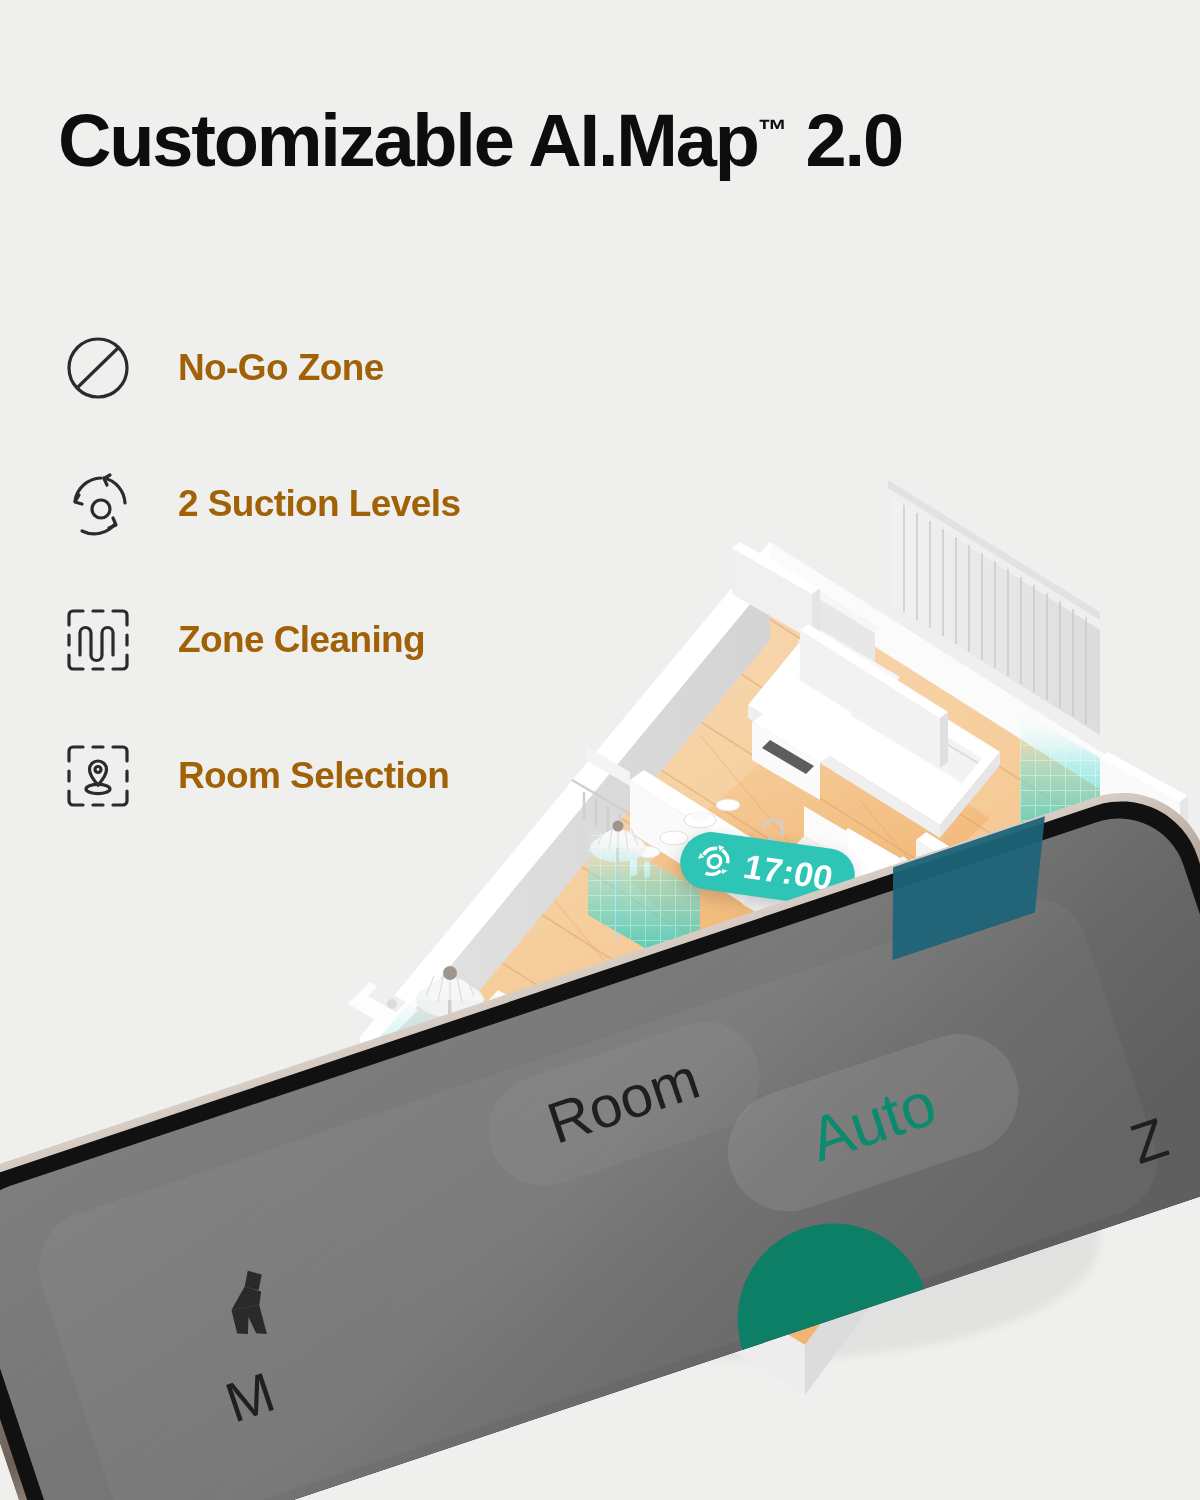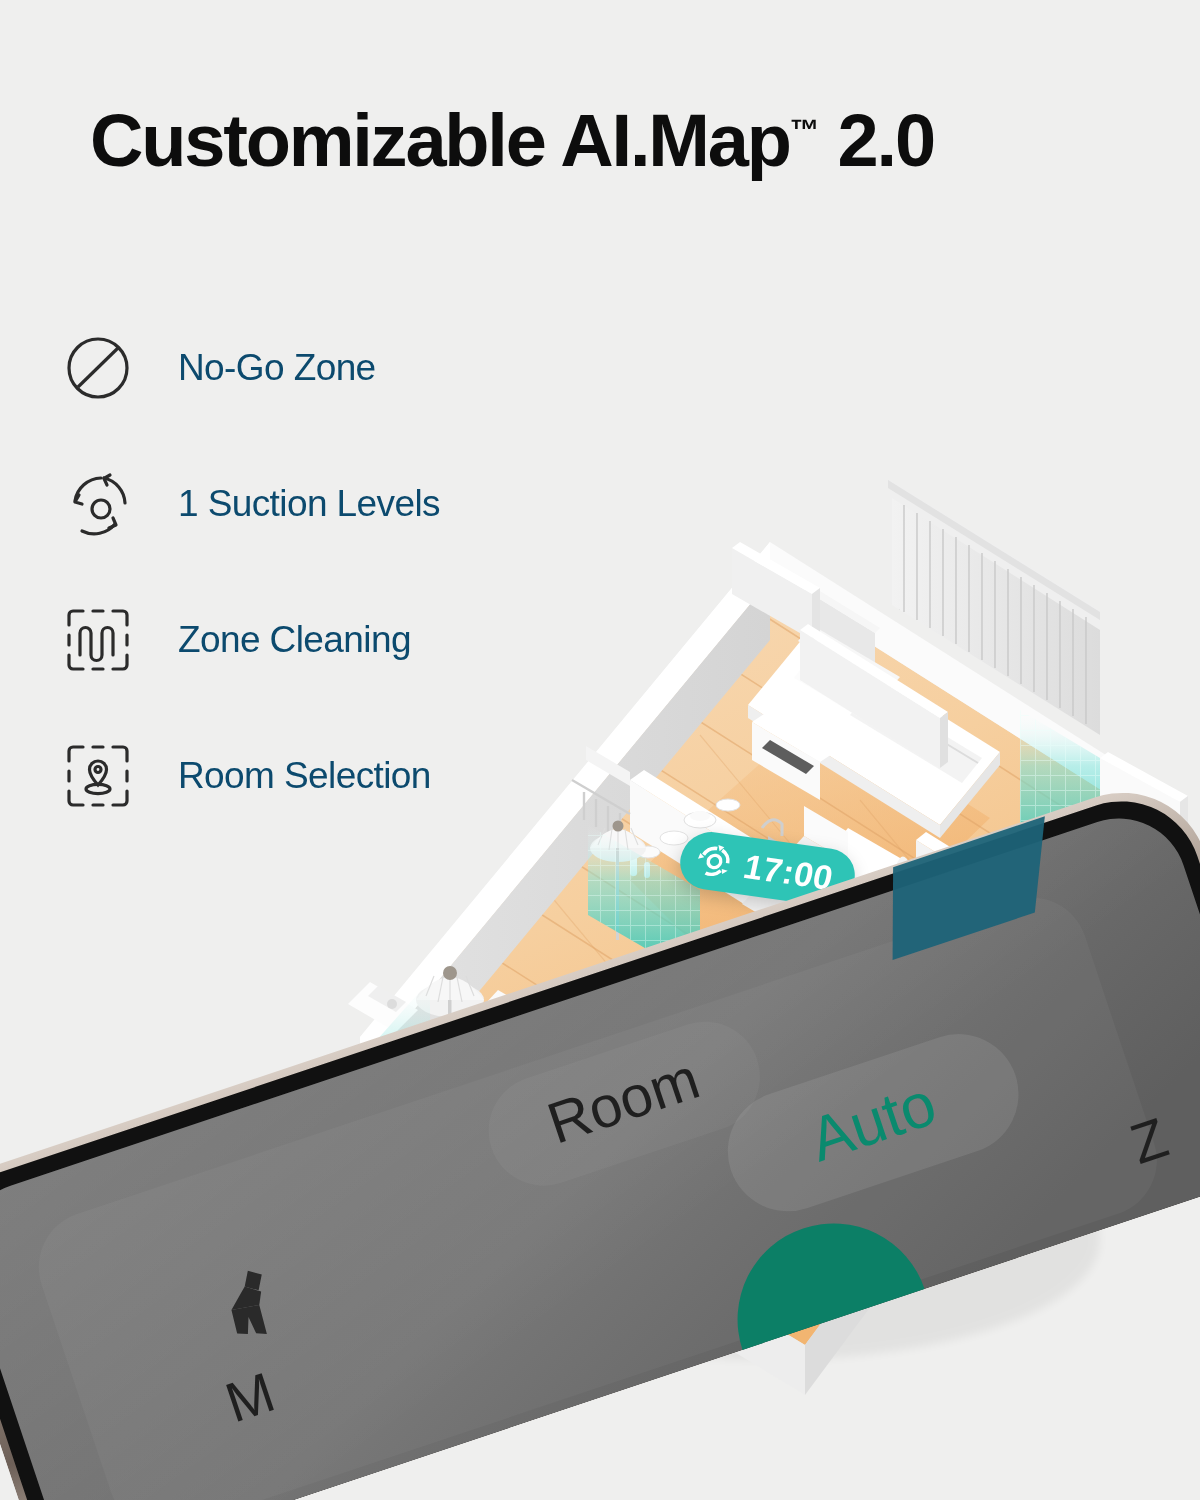--- a/index.html
+++ b/index.html
@@ -8,30 +8,30 @@
     background:#efefee;
     font-family:"Liberation Sans", sans-serif;
     overflow:hidden;
     position:relative;
   }
 
   
   .page-title{
     position:absolute; left:58px; top:104px;
     font-size:74px; font-weight:700; letter-spacing:-2.2px;
-    color:#0d0d0d; line-height:1; white-space:nowrap;margin-left:32px;
+    color:#0d0d0d; line-height:1; white-space:nowrap;
   }
   .page-title sup{ font-size:.40em; vertical-align:super; letter-spacing:0; font-weight:700;}
 
   
   .features{ position:absolute; left:60px; top:300px; width:520px; }
   .feature{ display:flex; align-items:center; height:136px; }
   .feature .ficon{ width:76px; height:76px; flex:0 0 76px;
       display:flex; align-items:center; justify-content:center; }
-  .feature .flabel{ font-size:37px; font-weight:400; color:#0c4a6e;
+  .feature .flabel{ font-size:37px; font-weight:700; color:#a16207;
       letter-spacing:-.6px; margin-left:42px; white-space:nowrap; }
 
   
   .scene{ position:absolute; left:300px; top:280px; width:900px; height:1120px; }
   .scene svg{ display:block; }
 
   
   .badge{
     position:absolute; display:flex; align-items:center; gap:10px;
     background:#2ec4b6; color:#fff; border-radius:40px;
@@ -75,21 +75,21 @@
       <svg width="66" height="66" viewBox="0 0 66 66" fill="none" stroke="#2b2b2b" stroke-width="3.2" stroke-linecap="round">
         <circle cx="36" cy="38" r="9"></circle>
         <path d="M36 7 A27 27 0 0 0 10 30"></path>
         <path d="M14 24 L10 31 L17 33" stroke-linejoin="round"></path>
         <path d="M60 32 A27 27 0 0 0 39 7"></path>
         <path d="M45 4 L39 7.5 L42 14" stroke-linejoin="round"></path>
         <path d="M17 60 A27 27 0 0 0 50 53"></path>
         <path d="M48 47 L51 54 L44 57" stroke-linejoin="round"></path>
       </svg>
     </span>
-    <span class="flabel">1 Suction Levels</span>
+    <span class="flabel">2 Suction Levels</span>
   </div>
 
   <div class="feature">
     <span class="ficon">
       <svg width="66" height="66" viewBox="0 0 66 66" fill="none" stroke="#2b2b2b" stroke-width="3.2" stroke-linecap="round">
         <path d="M4 18 V8 a4 4 0 0 1 4-4 h10"></path>
         <path d="M28 4 h10"></path>
         <path d="M48 4 h10 a4 4 0 0 1 4 4 v10"></path>
         <path d="M62 28 v10"></path>
         <path d="M62 48 v10 a4 4 0 0 1 -4 4 h-10"></path>

